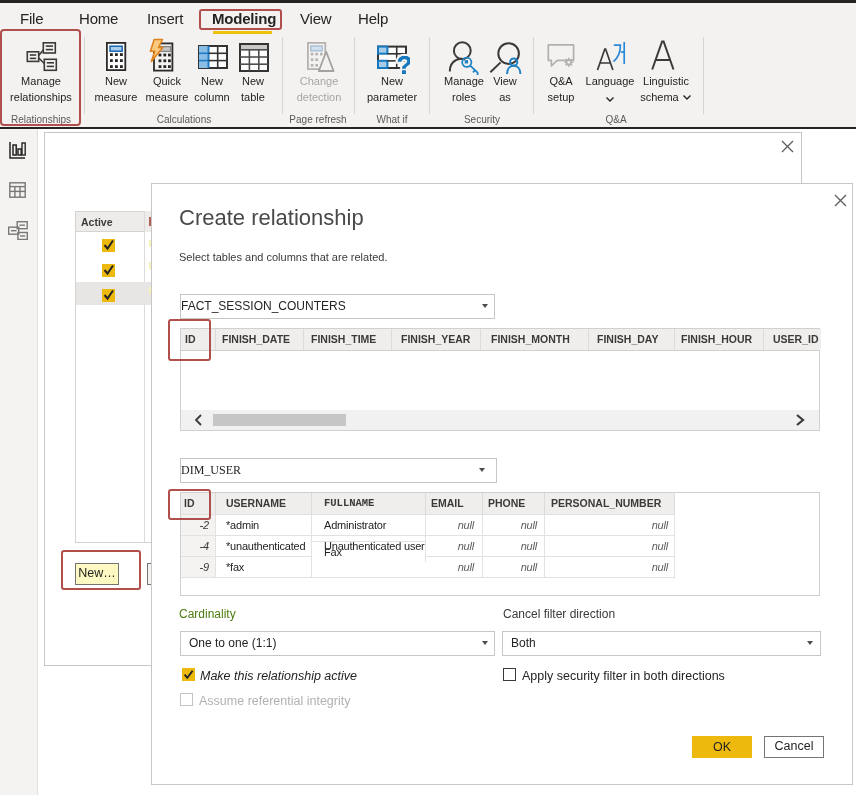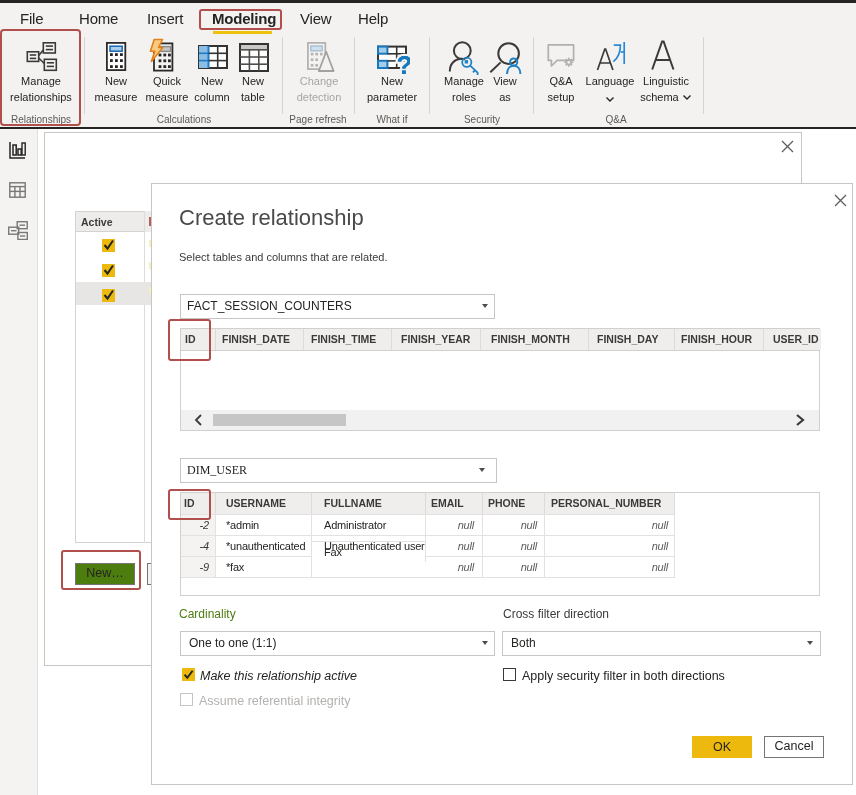--- a/index.html
+++ b/index.html
@@ -23,21 +23,21 @@
 #sidebar { left:0; top:129px; width:37px; height:666px; background:#f4f3f2; }
 #sideline { left:37px; top:129px; width:1px; height:666px; background:#e2e0de; }
 
 .dialog { background:#fff; border:1px solid #c8c6c4; }
 .dlgtitle { font-size:22px; color:#4a4848; letter-spacing:0px; line-height:22px; }
 
 .hcell { position:absolute; font-size:10.5px; font-weight:bold; color:#3b3a39; background:#efeeed; border-right:1px solid #dddbd9; line-height:20px; white-space:nowrap; overflow:hidden; }
 .dcell { position:absolute; font-size:11px; letter-spacing:-0.2px; color:#252423; line-height:20px; white-space:nowrap; overflow:hidden; border-right:1px solid #e4e2e0; border-top:1px solid #e4e2e0;}
 .nul { font-style:italic; color:#5f5d5b; text-align:right; }
 .idc { font-style:italic; color:#3b3a39; text-align:right; background:#f4f3f2; }
-.drop { position:absolute; background:#fff; border:1px solid #c8c6c4; font-size:12px; color:#252423; line-height:22px; padding-left:6px; }
+.drop { position:absolute; background:#fff; border:1px solid #c8c6c4; font-size:12px; color:#252423; line-height:22px; padding-left:0; }
 .caret { position:absolute; width:0; height:0; border-left:3.5px solid transparent; border-right:3.5px solid transparent; border-top:4.5px solid #4f4d4b; }
 .cb { position:absolute; width:13px; height:13px; }
 .cb.on { background:#edb90d; }
 .cb.off { background:#fff; border:1.6px solid #3b3a39; }
 .cb.disab { background:#fff; border:1.6px solid #c6c4c2; }
 .lbl13 { position:absolute; font-size:12.5px; color:#252423; white-space:nowrap; }
 .btn { position:absolute; font-size:12.5px; color:#252423; text-align:center; }
 </style>
 </head>
 <body>
@@ -296,21 +296,21 @@
         <svg width="13" height="14" viewBox="0 0 13 14" style="position:absolute;left:0;top:-1px;">
           <path d="M2.5 7 L5.5 10.5 L11 2.5" stroke="#252423" stroke-width="2" fill="none"></path>
         </svg>
       </div>
     <div class="cb on" style="left:56.5px;top:155.5px;">
         <svg width="13" height="14" viewBox="0 0 13 14" style="position:absolute;left:0;top:-1px;">
           <path d="M2.5 7 L5.5 10.5 L11 2.5" stroke="#252423" stroke-width="2" fill="none"></path>
         </svg>
       </div>
 
-    <div class="btn" style="left:30px;top:430px;width:60px;height:22px;background:#4d7c0f;border:1.3px solid #767472;line-height:19px;">New…</div>
+    <div class="btn" style="left:30px;top:430px;width:44px;height:22px;background:#fef9c3;border:1.3px solid #767472;line-height:19px;">New…</div>
     <div style="position:absolute;left:102px;top:430px;width:6px;height:22px;background:#f4f3f2;border:1.3px solid #767472;border-right:none;"></div>
     <div class="redbox" style="position:absolute;left:16px;top:417px;width:80px;height:40px;"></div>
   </div>
 
   <div class="abs dialog" id="cdlg" style="left:151px;top:183px;width:702px;height:602px;">
     <div class="dlgtitle" style="position:absolute;left:27px;top:23px;">Create relationship</div>
     <div style="position:absolute;left:27px;top:67px;font-size:11px;color:#3b3a39;">Select tables and columns that are related.</div>
 
     <svg style="position:absolute;left:682px;top:10px;" width="13" height="13" viewBox="0 0 13 13">
         <path d="M1 1 L12 12 M12 1 L1 12" stroke="#5f5d5b" stroke-width="1.3" fill="none"></path>
@@ -340,21 +340,21 @@
           </svg>
       </div>
     </div>
 
     <div class="drop" style="left:28px;top:274px;width:317px;height:25px;font-family:Liberation Serif, serif;">DIM_USER</div>
     <div class="caret" style="left:327px;top:284px;"></div>
 
     <div style="position:absolute;left:28px;top:308px;width:640px;height:104px;border:1px solid #d2d0ce;">
       <div class="hcell" style="left:0px;top:0px;width:35px;height:21px;padding-left:3px;">ID</div>
       <div class="hcell" style="left:35px;top:0px;width:96px;height:21px;padding-left:10px;">USERNAME</div>
-      <div class="hcell" style="left:131px;top:0px;width:114px;height:21px;padding-left:12px;">FULLNAME</div>
+      <div class="hcell" style="left:131px;top:0px;width:114px;height:21px;padding-left:12px;font-family:Liberation Mono, monospace;">FULLNAME</div>
       <div class="hcell" style="left:245px;top:0px;width:57px;height:21px;padding-left:5px;">EMAIL</div>
       <div class="hcell" style="left:302px;top:0px;width:62px;height:21px;padding-left:5px;">PHONE</div>
       <div class="hcell" style="left:364px;top:0px;width:130px;height:21px;padding-left:6px;">PERSONAL_NUMBER</div>
 
       <div class="dcell idc" style="left:0px;top:21px;width:35px;height:21px;padding-right:6px;">-2</div>
       <div class="dcell" style="left:35px;top:21px;width:96px;height:21px;padding-left:10px;">*admin</div>
       <div class="dcell" style="left:131px;top:21px;width:114px;height:21px;padding-left:12px;">Administrator</div>
       <div class="dcell nul" style="left:245px;top:21px;width:57px;height:21px;padding-right:8px;">null</div>
       <div class="dcell nul" style="left:302px;top:21px;width:62px;height:21px;padding-right:7px;">null</div>
       <div class="dcell nul" style="left:364px;top:21px;width:130px;height:21px;padding-right:6px;">null</div>
@@ -369,21 +369,21 @@
       <div class="dcell idc" style="left:0px;top:63px;width:35px;height:21px;padding-right:6px;">-9</div>
       <div class="dcell" style="left:35px;top:63px;width:96px;height:21px;padding-left:10px;">*fax</div>
       <div class="dcell" style="left:131px;top:48px;width:114px;height:21px;padding-left:12px;">Fax</div>
       <div class="dcell nul" style="left:245px;top:63px;width:57px;height:21px;padding-right:8px;">null</div>
       <div class="dcell nul" style="left:302px;top:63px;width:62px;height:21px;padding-right:7px;">null</div>
       <div class="dcell nul" style="left:364px;top:63px;width:130px;height:21px;padding-right:6px;">null</div>
       <div style="position:absolute;left:0;top:84px;width:494px;height:1px;background:#e4e2e0;"></div>
     </div>
 
     <div style="position:absolute;left:27px;top:423px;font-size:12px;color:#4d7c0f;">Cardinality</div>
-    <div style="position:absolute;left:351px;top:423px;font-size:12px;color:#3b3a39;">Cross filter direction</div>
+    <div style="position:absolute;left:351px;top:423px;font-size:12px;color:#3b3a39;">Cancel filter direction</div>
     <div class="drop" style="left:28px;top:447px;width:315px;height:25px;padding-left:8px;">One to one (1:1)</div>
     <div class="caret" style="left:330px;top:457px;"></div>
     <div class="drop" style="left:350px;top:447px;width:319px;height:25px;padding-left:8px;">Both</div>
     <div class="caret" style="left:655px;top:457px;"></div>
 
     <div class="cb on" style="left:30px;top:484px;">
       <svg width="13" height="13" viewBox="0 0 13 13" style="position:absolute;left:0;top:0;">
           <path d="M2.6 6.6 L5.3 9.8 L10.6 2.8" stroke="#20242b" stroke-width="1.9" fill="none"></path>
         </svg>
     </div>

